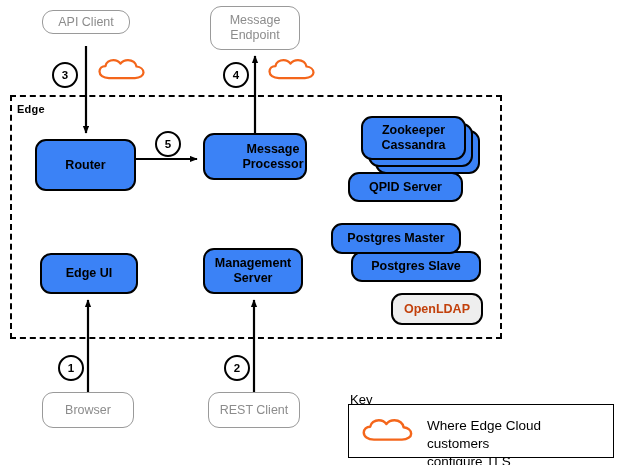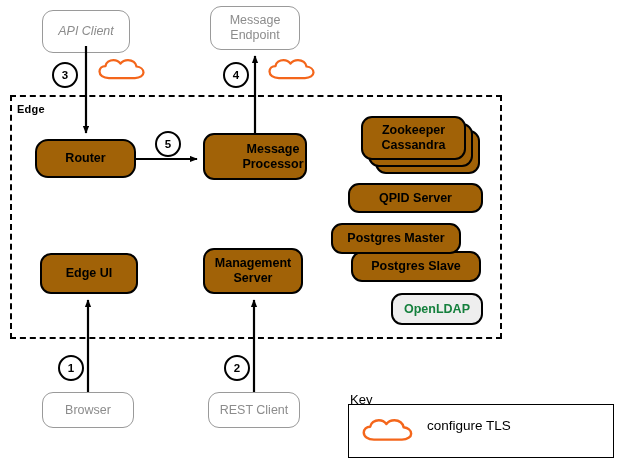--- a/index.html
+++ b/index.html
@@ -13,26 +13,26 @@
   .node{
     position:absolute;box-sizing:border-box;
     display:flex;align-items:center;justify-content:center;
     text-align:center;line-height:1.18;
     border-radius:11px;
   }
   .node span{display:block;width:100%;}
 
   
   .comp{
-    background:#a16207;border:2px solid #000000;
+    background:#3b82f6;border:2px solid #000000;
     color:#000000;font-weight:bold;font-size:12.5px;
   }
   .comp-light{
     background:#eeeeee;border:2px solid #000000;
-    color:#15803d;font-weight:bold;font-size:12.5px;
+    color:#c2410c;font-weight:bold;font-size:12.5px;
   }
   
   .actor{
     background:#ffffff;border:1.6px solid #9a9a9a;
     color:#8c8c8c;font-weight:normal;font-size:12.5px;
   }
 
   
   #edge-zone{
     position:absolute;box-sizing:border-box;
@@ -86,38 +86,38 @@
     <line x1="136" y1="159" x2="197" y2="159" stroke="#000" stroke-width="2.2" marker-end="url(#arrow)"></line>
 
     <line x1="88" y1="392" x2="88" y2="300" stroke="#000" stroke-width="2.2" marker-end="url(#arrow)"></line>
 
     <line x1="254" y1="392" x2="254" y2="300" stroke="#000" stroke-width="2.2" marker-end="url(#arrow)"></line>
   </svg>
 
   <div id="edge-zone" style="left:10px;top:95px;width:492px;height:244px;"></div>
   <div id="edge-label" style="left:17px;top:103px;">Edge</div>
 
-  <div class="node actor" style="left:42px;top:10px;width:88px;height:43px;font-style:italic;">
+  <div class="node actor" style="left:42px;top:10px;width:88px;height:24px;">
     <span>API Client</span>
   </div>
 
   <div class="node actor" style="left:210px;top:6px;width:90px;height:44px;">
     <span style="white-space:pre-line;">Message
 Endpoint</span>
   </div>
 
   <div class="node actor" style="left:42px;top:392px;width:92px;height:36px;">
     <span>Browser</span>
   </div>
 
   <div class="node actor" style="left:208px;top:392px;width:92px;height:36px;">
     <span>REST Client</span>
   </div>
 
-  <div class="node comp" style="left:35px;top:139px;width:101px;height:39px;z-index:3;border-radius:13px;">
+  <div class="node comp" style="left:35px;top:139px;width:101px;height:52px;z-index:3;">
     <span>Router</span>
   </div>
 
   <div class="node comp" style="left:203px;top:133px;width:104px;height:47px;z-index:3;">
     <span style="white-space:pre-line;padding-left:36px;">Message
 Processor</span>
   </div>
 
   <div class="node comp" style="left:40px;top:253px;width:98px;height:41px;z-index:3;">
     <span>Edge UI</span>
@@ -128,21 +128,21 @@
 Server</span>
   </div>
 
   <div class="node comp" style="left:375px;top:130px;width:105px;height:44px;z-index:1;"></div>
   <div class="node comp" style="left:368px;top:123px;width:105px;height:44px;z-index:2;"></div>
   <div class="node comp" style="left:361px;top:116px;width:105px;height:44px;z-index:3;">
     <span style="white-space:pre-line;">Zookeeper
 Cassandra</span>
   </div>
 
-  <div class="node comp" style="left:348px;top:183px;width:135px;height:30px;z-index:3;">
+  <div class="node comp" style="left:348px;top:172px;width:115px;height:30px;z-index:3;">
     <span>QPID Server</span>
   </div>
 
   <div class="node comp" style="left:351px;top:251px;width:130px;height:31px;z-index:2;">
     <span>Postgres Slave</span>
   </div>
   <div class="node comp" style="left:331px;top:223px;width:130px;height:31px;z-index:3;">
     <span>Postgres Master</span>
   </div>
 
@@ -186,16 +186,17 @@
     <svg viewBox="0 0 104 48" width="56" height="26">
       <path d="M26,40 C14,40 7,34 7,27 C7,21 12,16 19,16 C20,9 27,4 35,4
                C41,4 46,7 49,11 C52,7 58,4 64,4 C73,4 80,10 81,17
                C89,18 95,23 95,29 C95,35 88,40 78,40 Z" fill="#ffffff" stroke="#f4661b" stroke-width="4.5" stroke-linejoin="round"></path>
     </svg>
   </div>
 
   <div id="key-label" style="left:350px;top:392px;">Key</div>
   <div id="key-box" style="left:348px;top:404px;width:266px;height:54px;"></div>
   <div id="key-text" style="left:427px;top:417px;width:180px;">
+    <div>Where Edge Cloud customers</div>
     <div>configure TLS</div>
   </div>
 
 </div>
 
 </body></html>

